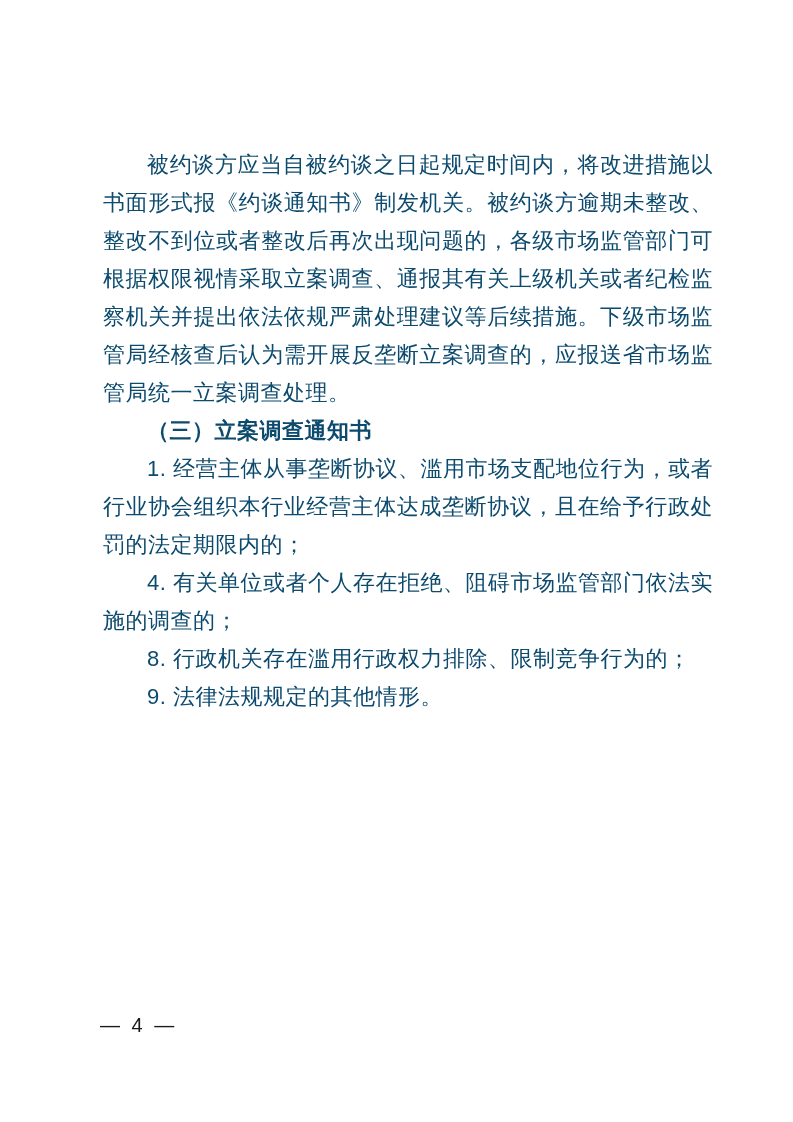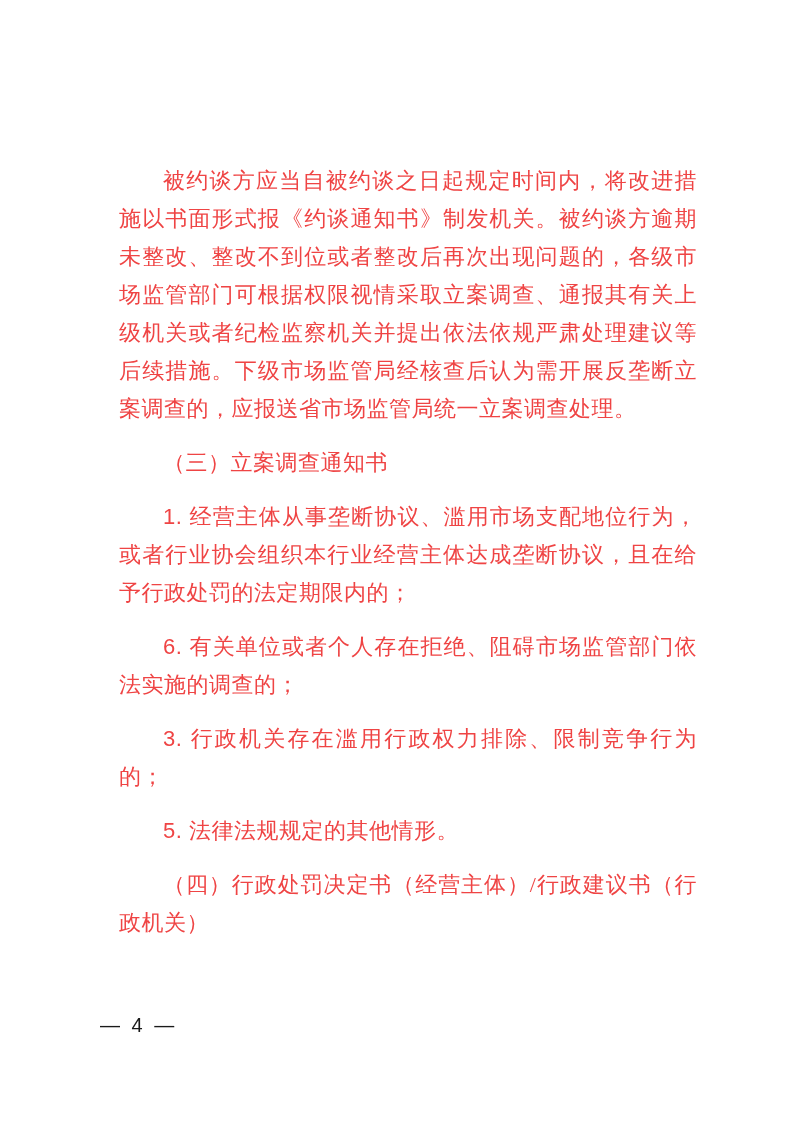--- a/index.html
+++ b/index.html
@@ -20,52 +20,51 @@
     inset: 0;
     background: #ffffff;
   }
   .content {
     position: absolute;
     left: 103px;
     top: 146px;
     width: 610px;
   }
   .para {
-    margin: 16px;
+    margin: 0;
     font-size: 22px;
     line-height: 38px;
-    color: #ef4444;
+    color: #0c4a6e;
     text-align: justify;
     text-justify: inter-ideograph;
     text-indent: 2em;
     letter-spacing: 0.5px;
     word-break: break-all;
   }
   .heading {
     font-family: "Liberation Serif", serif;
-    font-weight: normal;
+    font-weight: bold;
   }
   .page-number {
     position: absolute;
     left: 100px;
     top: 1012px;
     font-size: 20px;
     line-height: 26px;
     color: #1a1a1a;
     letter-spacing: 3px;
     white-space: pre;
   }
 </style>
 </head>
 <body>
 
 <div class="sheet">
   <main class="content">
     <p class="para">被约谈方应当自被约谈之日起规定时间内，将改进措施以书面形式报《约谈通知书》制发机关。被约谈方逾期未整改、整改不到位或者整改后再次出现问题的，各级市场监管部门可根据权限视情采取立案调查、通报其有关上级机关或者纪检监察机关并提出依法依规严肃处理建议等后续措施。下级市场监管局经核查后认为需开展反垄断立案调查的，应报送省市场监管局统一立案调查处理。</p>
     <p class="para heading">（三）立案调查通知书</p>
     <p class="para">1. 经营主体从事垄断协议、滥用市场支配地位行为，或者行业协会组织本行业经营主体达成垄断协议，且在给予行政处罚的法定期限内的；</p>
-    <p class="para">6. 有关单位或者个人存在拒绝、阻碍市场监管部门依法实施的调查的；</p>
-    <p class="para">3. 行政机关存在滥用行政权力排除、限制竞争行为的；</p>
-    <p class="para">5. 法律法规规定的其他情形。</p>
-    <p class="para heading">（四）行政处罚决定书（经营主体）/行政建议书（行政机关）</p>
+    <p class="para">4. 有关单位或者个人存在拒绝、阻碍市场监管部门依法实施的调查的；</p>
+    <p class="para">8. 行政机关存在滥用行政权力排除、限制竞争行为的；</p>
+    <p class="para">9. 法律法规规定的其他情形。</p>
   </main>
   <div class="page-number">— 4 —</div>
 </div>
 
 </body></html>

